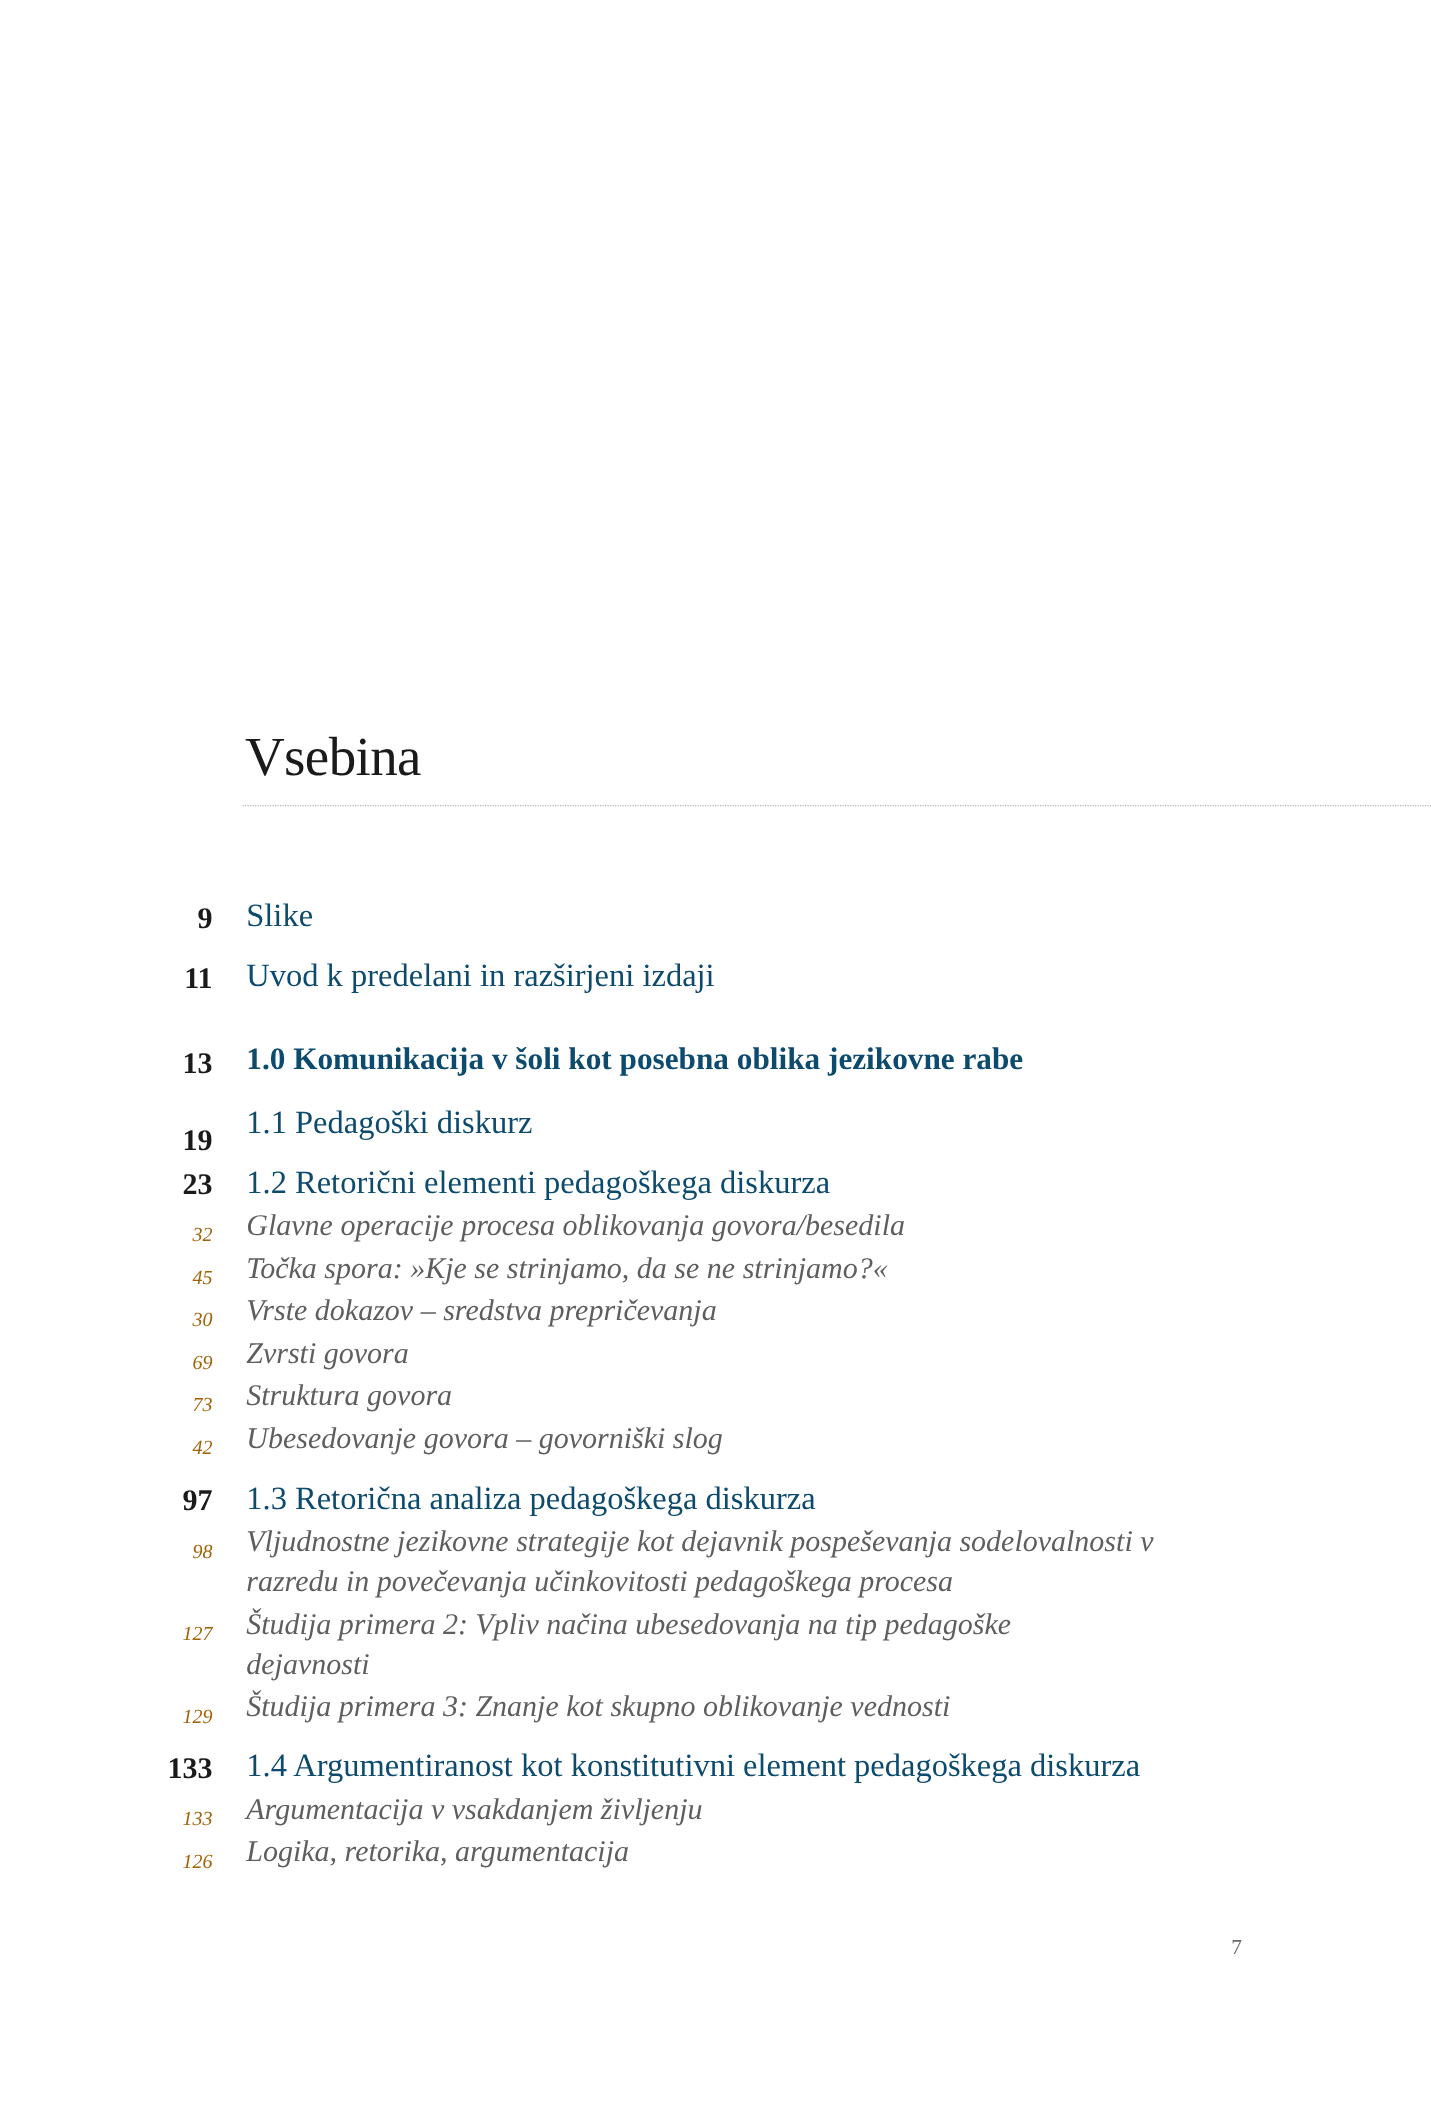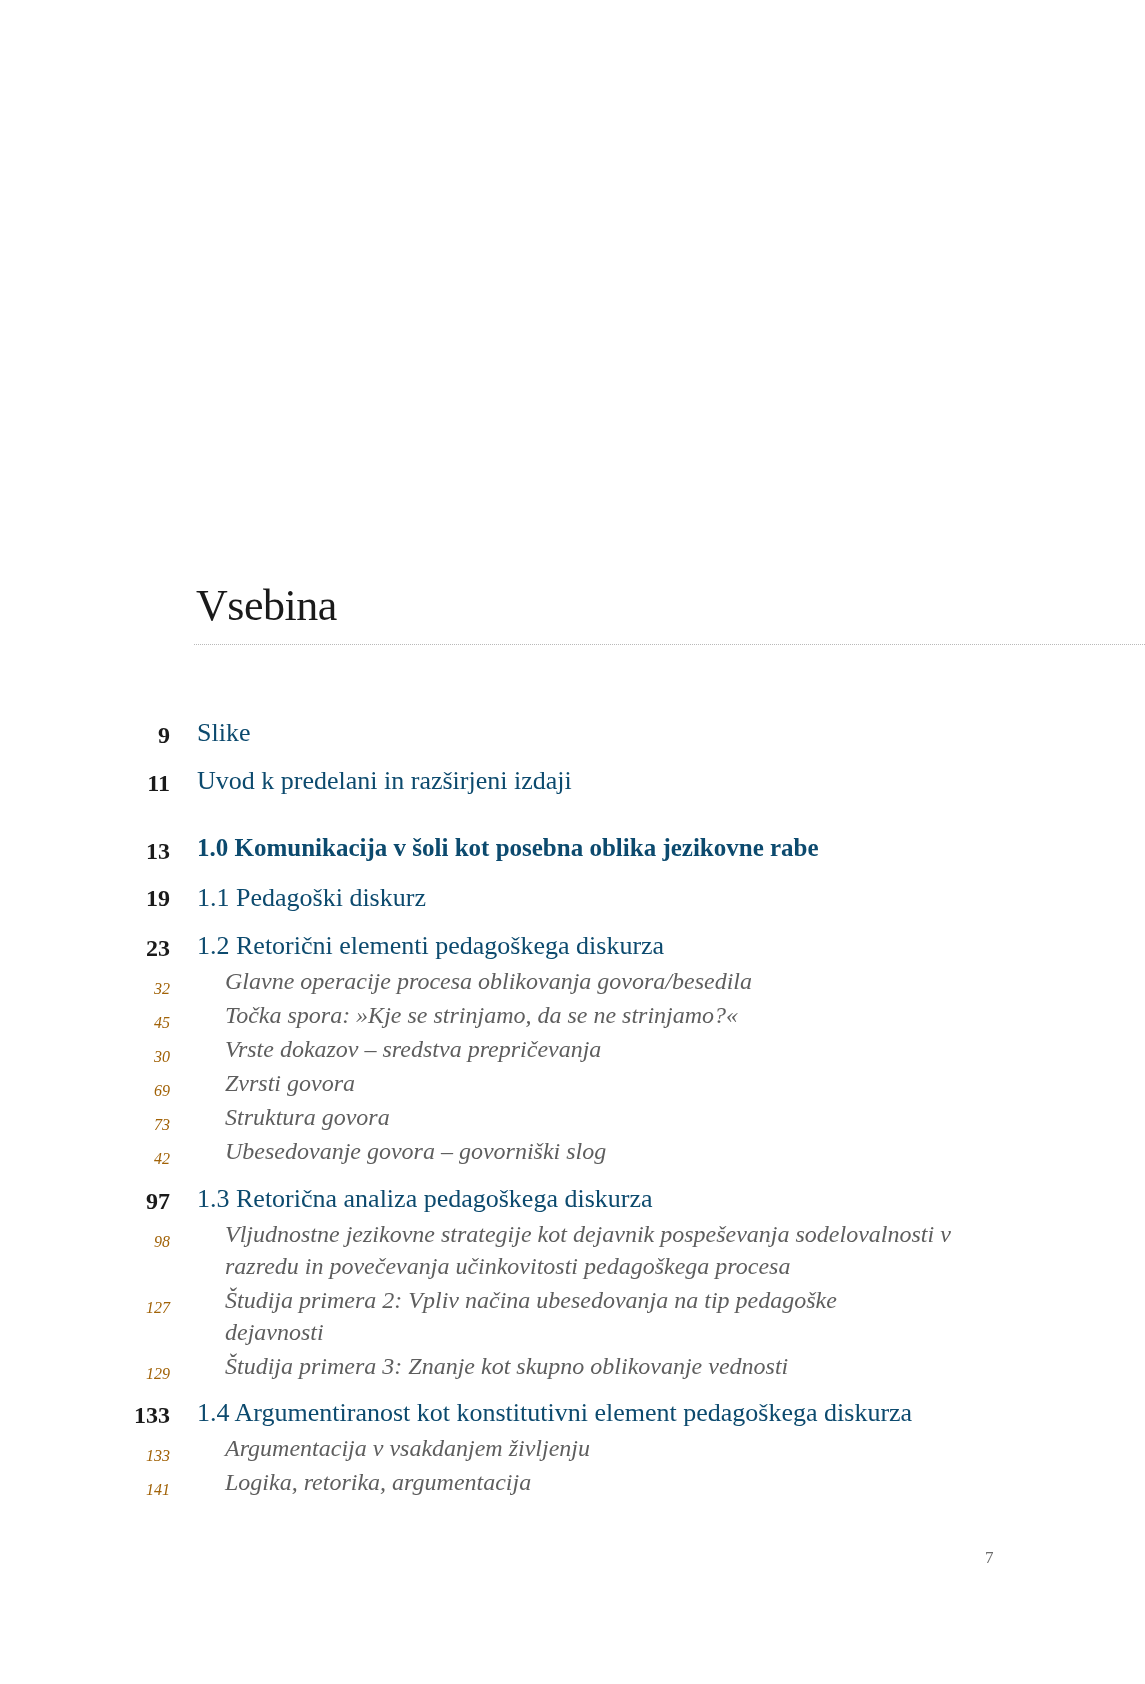--- a/index.html
+++ b/index.html
@@ -10,21 +10,21 @@
   .divider { position: absolute; left: 194px; top: 644px; right: 0; height: 0;
              border-top: 1px dotted #b9b9b9; }
   .toc { position: absolute; left: 0; top: 0; width: 1145px; }
   .row { position: absolute; left: 0; width: 1145px; display: block; }
   .num { position: absolute; right: 975px; text-align: right; white-space: nowrap; }
   .txt { position: absolute; left: 197px; width: 830px; white-space: nowrap; }
   .main .num { font-size: 24px; font-weight: bold; color: #1a1a1a; }
   .main .txt { font-size: 26px; color: #0c4a6e; }
   .main.bold .txt { font-weight: bold; }
   .sub .num { font-size: 16px; font-style: italic; color: #a16207; margin-top: 13px; }
-  .sub .txt { font-size: 24px; font-style: italic; color: #5e5e5e; line-height: 32px; white-space: normal; margin-left: 28px; }
+  .sub .txt { font-size: 24px; font-style: italic; color: #5e5e5e; line-height: 32px; white-space: normal; }
   .page-no { position: absolute; left: 985px; top: 1548px; font-size: 17px; color: #6a6a6a; }
 </style>
 </head>
 <body>
 
 <h1 class="title">Vsebina</h1>
 <div class="divider"></div>
 
 <div class="toc">
   <div class="row main" style="top:718px">
@@ -33,21 +33,21 @@
   </div>
   <div class="row main" style="top:766px">
     <span class="num" style="top:4px">11</span>
     <span class="txt">Uvod k predelani in razširjeni izdaji</span>
   </div>
   <div class="row main bold" style="top:834px">
     <span class="num" style="top:4px">13</span>
     <span class="txt" style="font-size:25px">1.0 Komunikacija v šoli kot posebna oblika jezikovne rabe</span>
   </div>
   <div class="row main" style="top:883px">
-    <span class="num" style="top:2px">19</span>
+    <span class="num" style="top:17px">19</span>
     <span class="txt">1.1 Pedagoški diskurz</span>
   </div>
   <div class="row main" style="top:931px">
     <span class="num" style="top:4px">23</span>
     <span class="txt">1.2 Retorični elementi pedagoškega diskurza</span>
   </div>
   <div class="row sub" style="top:965px">
     <span class="num" style="top:2px">32</span>
     <span class="txt">Glavne operacije procesa oblikovanja govora/besedila</span>
   </div>
@@ -89,18 +89,18 @@
   </div>
   <div class="row main" style="top:1398px">
     <span class="num" style="top:4px">133</span>
     <span class="txt">1.4 Argumentiranost kot konstitutivni element pedagoškega diskurza</span>
   </div>
   <div class="row sub" style="top:1432px">
     <span class="num" style="top:2px">133</span>
     <span class="txt">Argumentacija v vsakdanjem življenju</span>
   </div>
   <div class="row sub" style="top:1466px">
-    <span class="num" style="top:2px">141</span>
+    <span class="num" style="top:2px">126</span>
     <span class="txt">Logika, retorika, argumentacija</span>
   </div>
 </div>
 
 <div class="page-no">7</div>
 
 </body></html>

